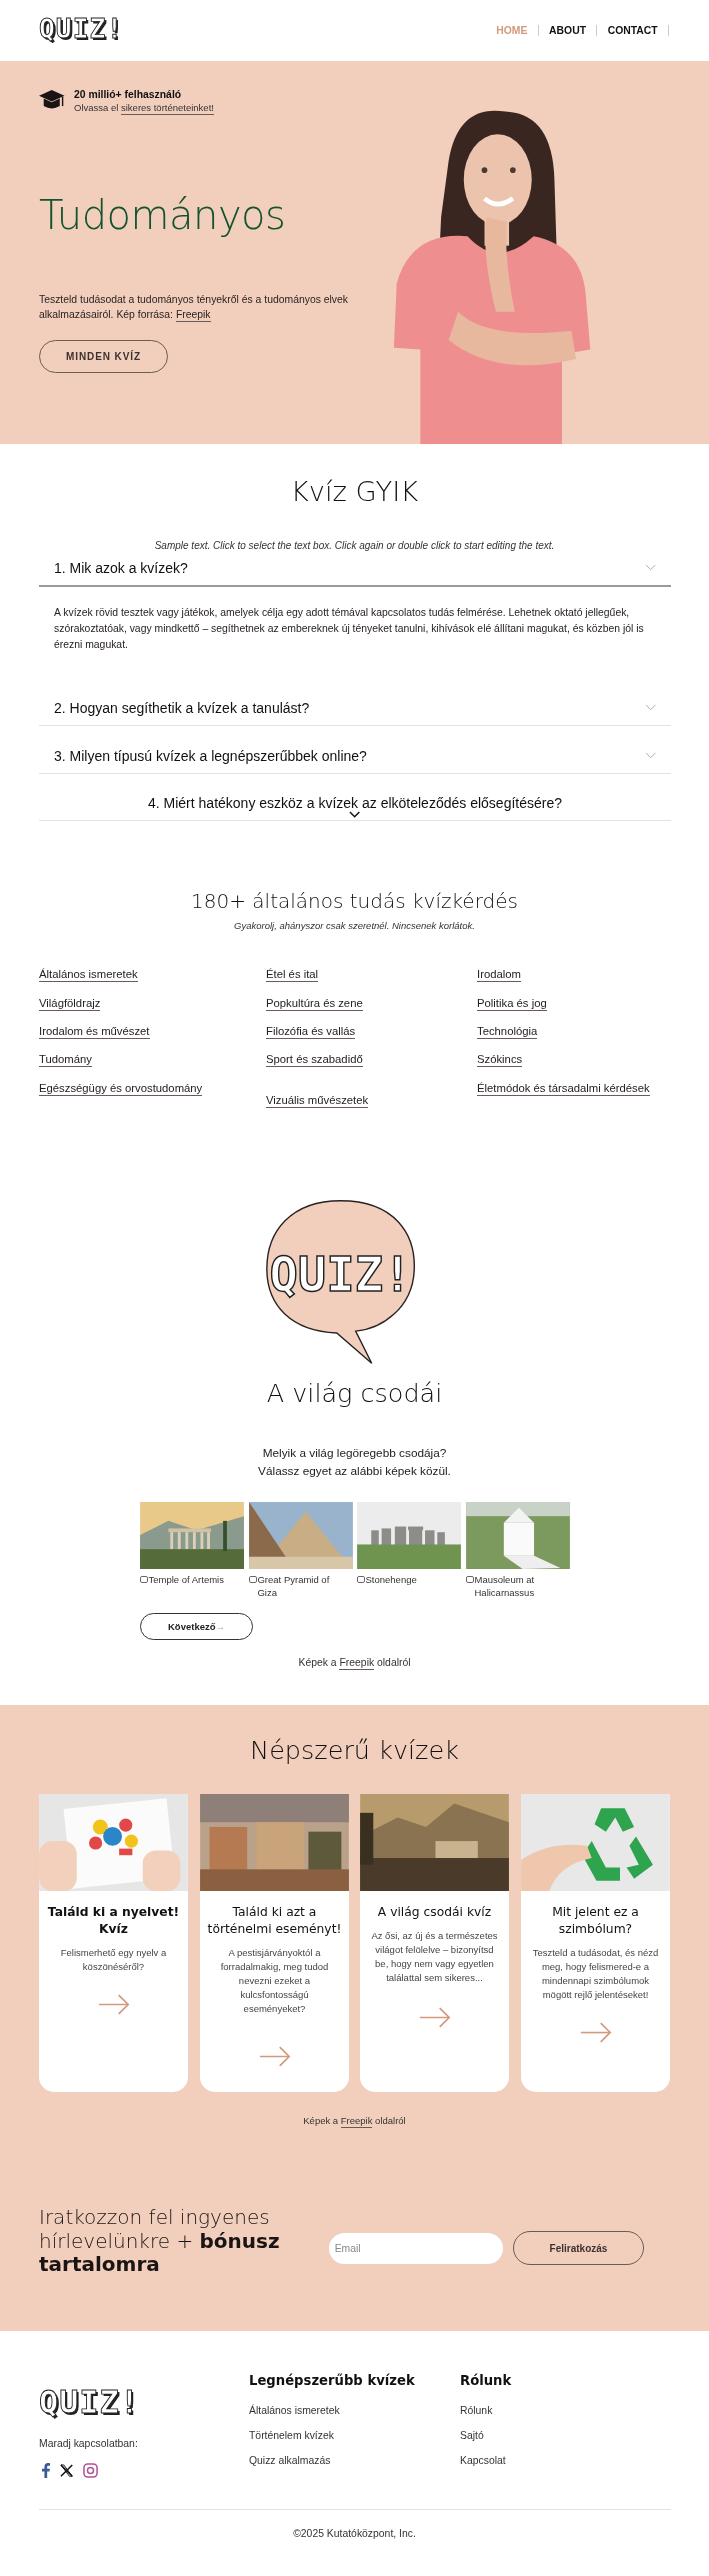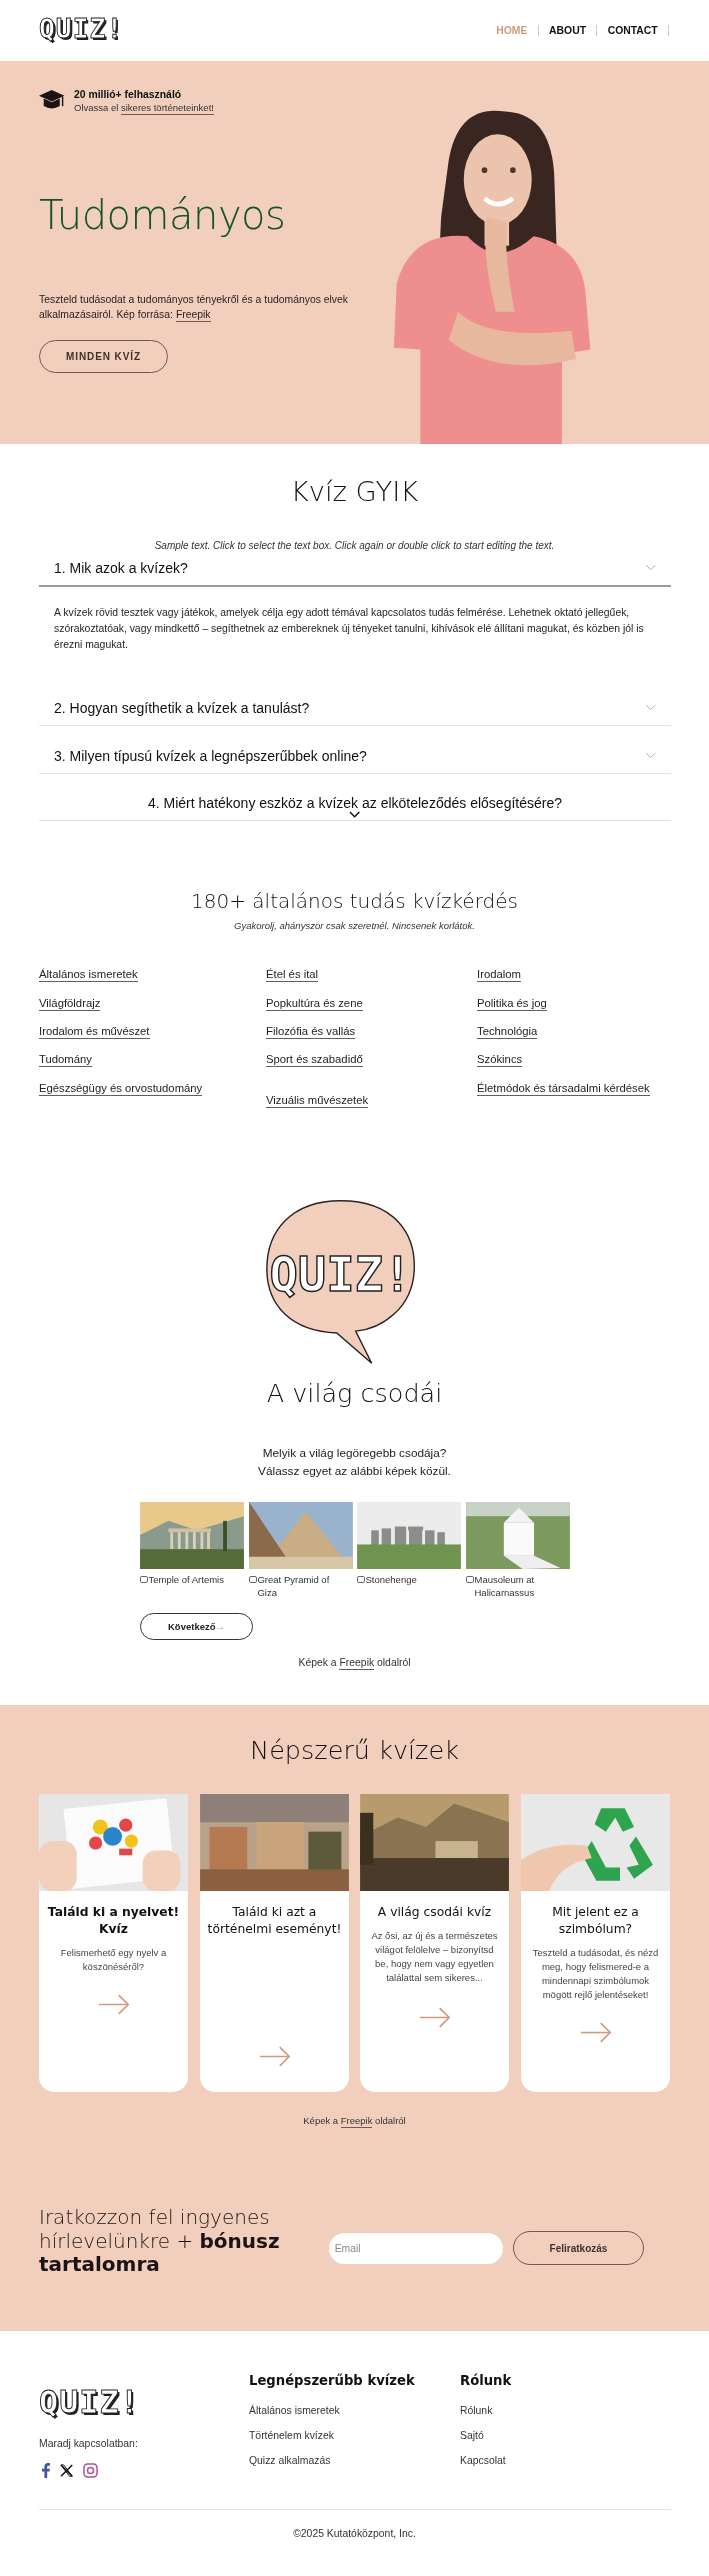--- a/index.html
+++ b/index.html
@@ -262,20 +262,21 @@
 <div class="pcard" style="left:200px;">
   <svg class="pimg" viewBox="0 0 158 103">
       <rect width="158" height="103" fill="#b9a18a"></rect>
       <rect width="158" height="30" fill="#8e8079"></rect>
       <rect x="10" y="35" width="40" height="50" fill="#b57a52"></rect>
       <rect x="60" y="30" width="50" height="55" fill="#c9a47a"></rect>
       <rect x="115" y="40" width="35" height="45" fill="#5c5a3a"></rect>
       <rect y="80" width="158" height="23" fill="#8a6040"></rect>
     </svg>
   <div class="ptitle">Találd ki azt a történelmi eseményt!</div>
+  <div class="pdesc">A pestisjárványoktól a forradalmakig, meg tudod nevezni ezeket a kulcsfontosságú eseményeket?</div>
   <svg class="parrow" style="top:252px;" viewBox="0 0 36 22">
       <line x1="2" y1="11" x2="33" y2="11" stroke="#d29a7c" stroke-width="1.8"></line>
       <polyline points="23,1 33,11 23,21" fill="none" stroke="#d29a7c" stroke-width="1.8"></polyline>
     </svg>
 </div>
 <div class="pcard" style="left:360px;">
   <svg class="pimg" viewBox="0 0 158 103">
       <rect width="158" height="103" fill="#b79b6c"></rect>
       <path d="M0 45 L40 25 L70 35 L100 10 L158 30 L158 70 L0 70 Z" fill="#8a7350"></path>
       <rect x="80" y="50" width="45" height="20" fill="#c7b38e"></rect>

